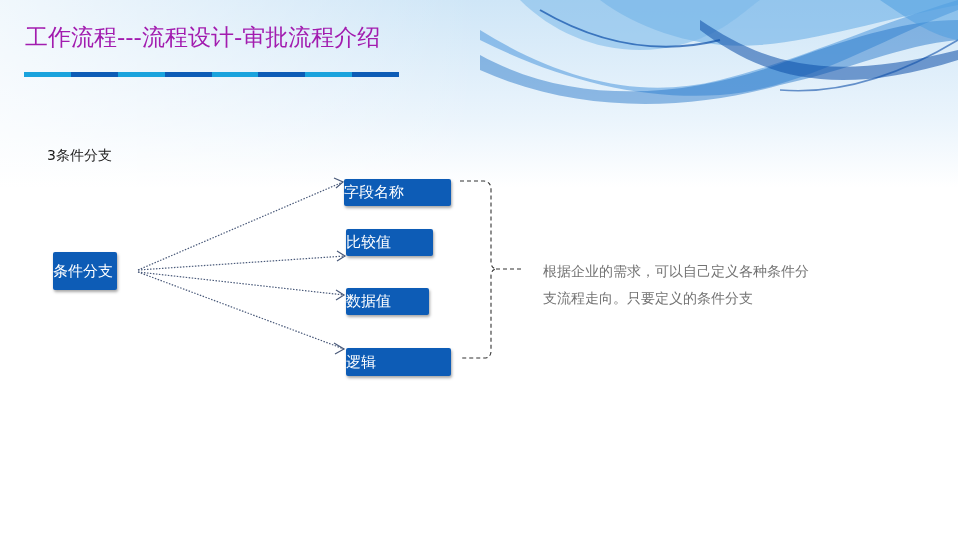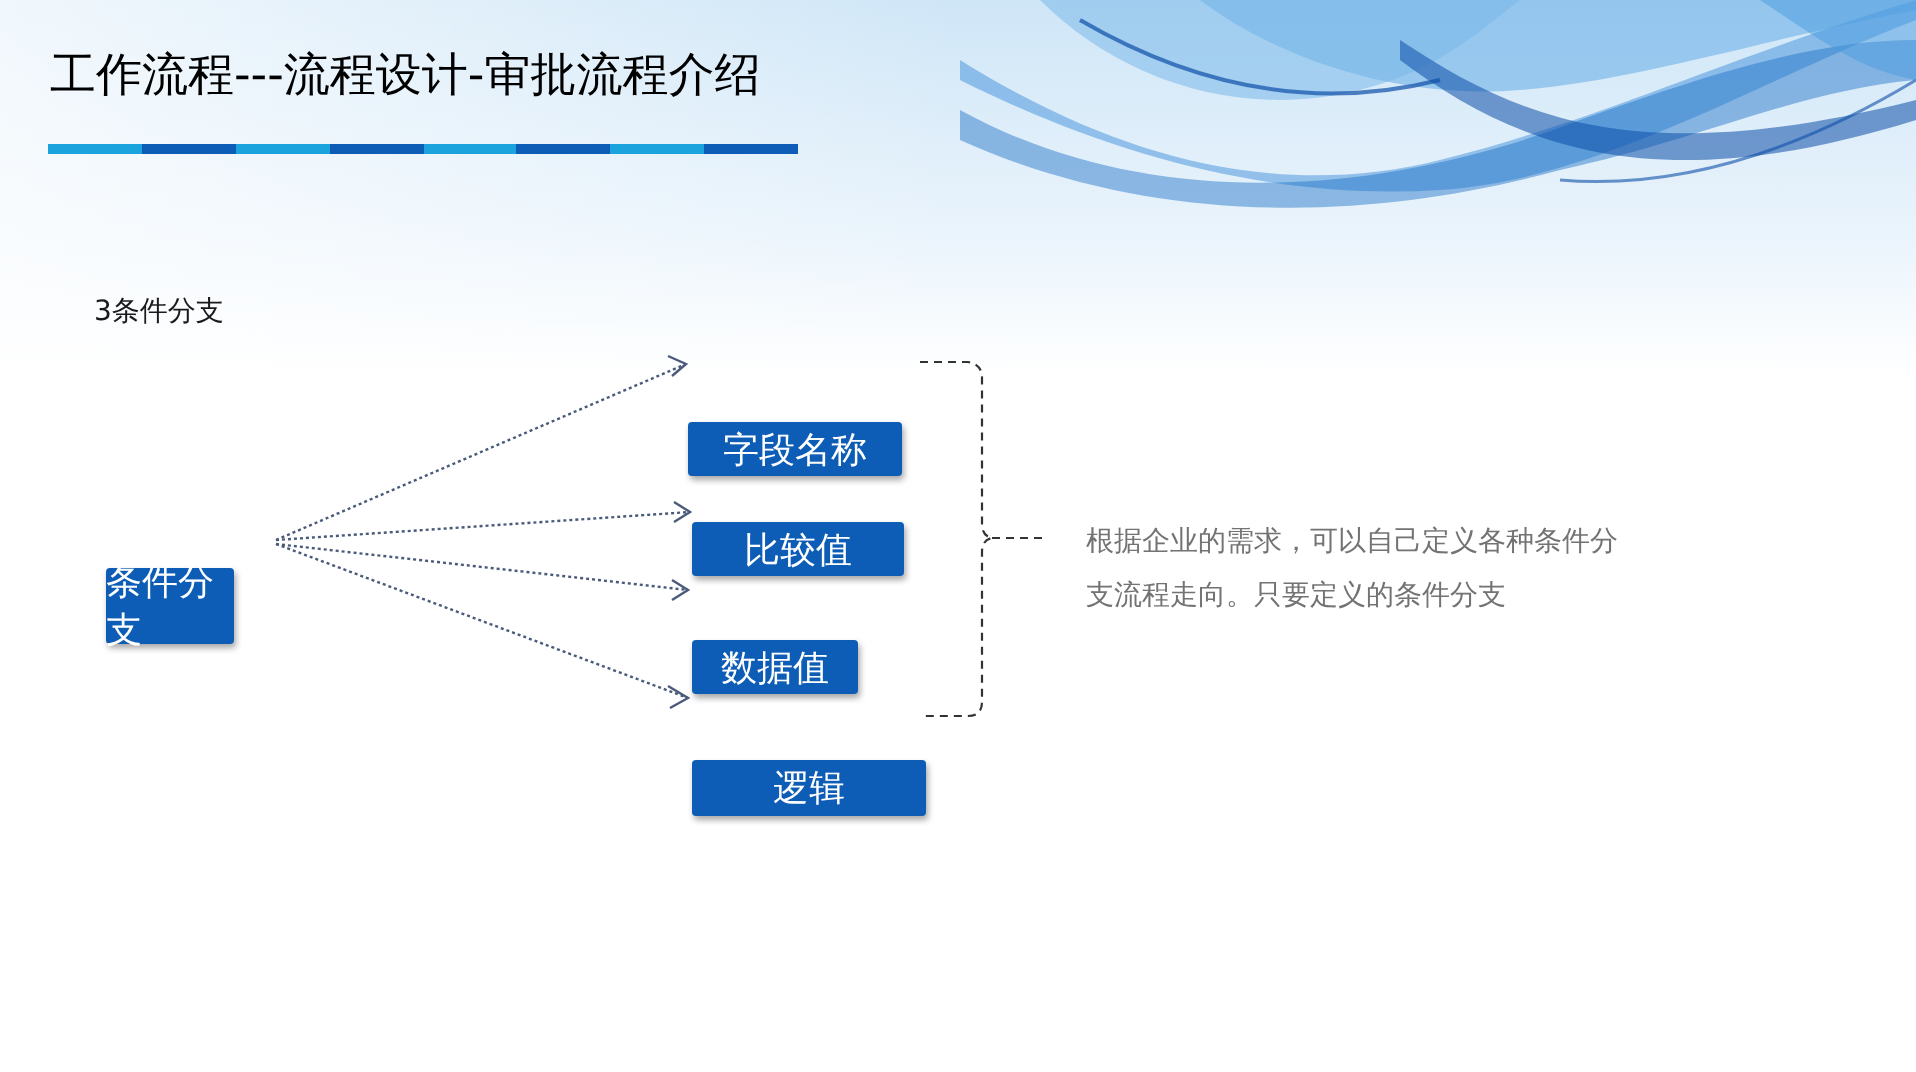--- a/index.html
+++ b/index.html
@@ -1,24 +1,24 @@
 <!DOCTYPE html>
 <html><head>
 <meta charset="utf-8">
 <style>
   html, body { margin:0; padding:0; }
   body { width:958px; height:536px; position:relative; overflow:hidden; background:#ffffff;
          font-family:"DejaVu Sans", "Liberation Sans", sans-serif; }
   .bg { position:absolute; left:0; top:0; width:958px; height:536px; }
-  .title { position:absolute; left:25px; top:22px; font-size:23px; color:#000000; letter-spacing:0px; white-space:nowrap; }
+  .title { position:absolute; left:25px; top:22px; font-size:23px; color:#a21caf; letter-spacing:0px; white-space:nowrap; }
   .title-bar { position:absolute; left:24px; top:72px; width:375px; height:5px; display:flex; }
   .title-bar span { flex:1; height:5px; }
   .section-title { position:absolute; left:47px; top:147px; font-size:14px; color:#1a1a1a; }
-  .node { position:absolute; background:#0d5cb6; color:#ffffff; font-size:18px; display:flex; align-items:center;
-          justify-content:center; border-radius:2px; box-shadow:1px 2px 3px rgba(0,0,0,0.35);margin-top:32px; }
+  .node { position:absolute; background:#0d5cb6; color:#ffffff; font-size:15px; display:flex; align-items:center;
+          border-radius:2px; box-shadow:1px 2px 3px rgba(0,0,0,0.35); }
   .desc { position:absolute; left:543px; top:258px; width:270px; font-size:14px; color:#737373; line-height:27px; }
   svg.connectors { position:absolute; left:0; top:0; width:958px; height:536px; }
 </style>
 </head>
 <body>
 
 <svg class="bg" viewBox="0 0 958 536" preserveAspectRatio="none">
   <defs>
     <linearGradient id="sky" x1="0" y1="0" x2="0" y2="1">
       <stop offset="0" stop-color="#cfe6f7"></stop>
@@ -76,23 +76,23 @@
   </g>
 </svg>
 
 <div class="node" style="left:53px;top:252px;width:64px;height:38px;">
   <span>条件分支</span>
 </div>
 
 <div class="node" style="left:344px;top:179px;width:107px;height:27px;">
   <span>字段名称</span>
 </div>
-<div class="node" style="left:346px;top:229px;width:106px;height:27px;">
+<div class="node" style="left:346px;top:229px;width:87px;height:27px;">
   <span>比较值</span>
 </div>
 <div class="node" style="left:346px;top:288px;width:83px;height:27px;">
   <span>数据值</span>
 </div>
-<div class="node" style="left:346px;top:348px;width:117px;height:28px;">
+<div class="node" style="left:346px;top:348px;width:105px;height:28px;">
   <span>逻辑</span>
 </div>
 
 <div class="desc">根据企业的需求，可以自己定义各种条件分支流程走向。只要定义的条件分支</div>
 
 </body></html>

